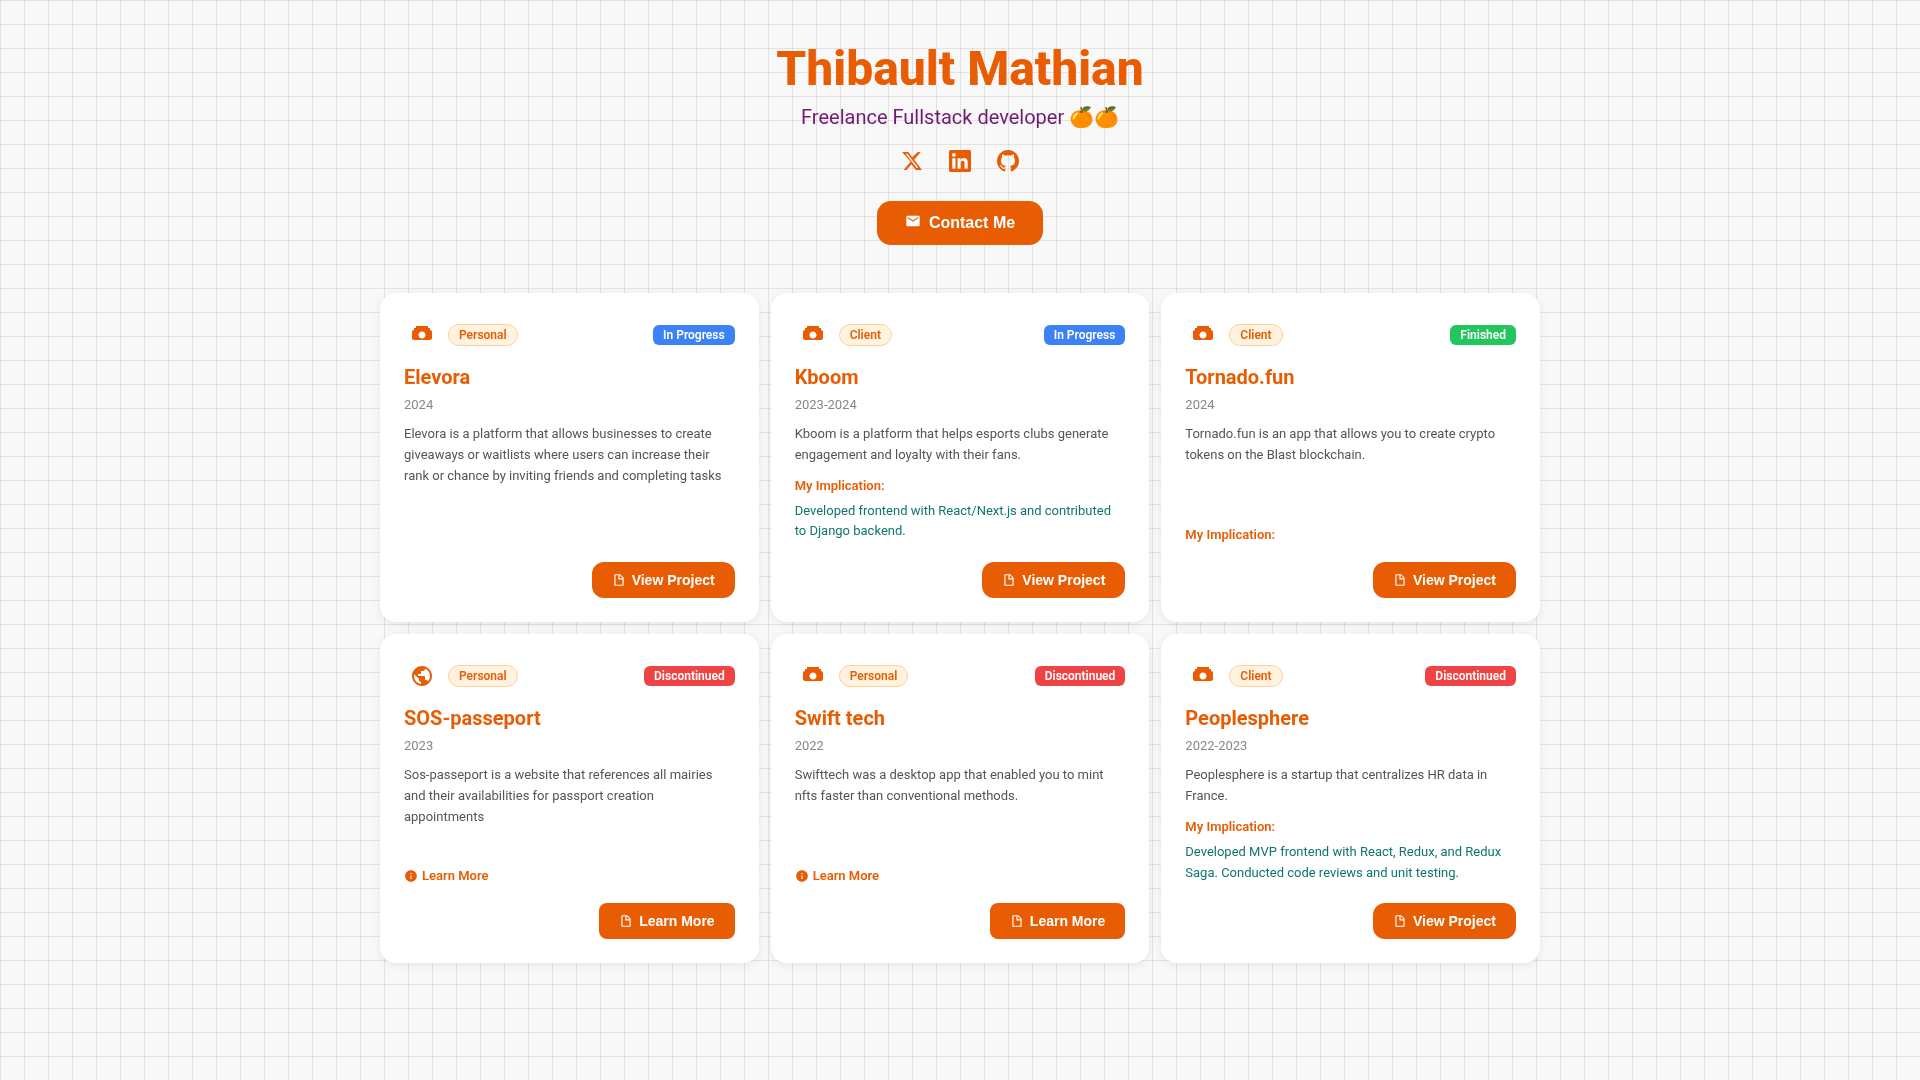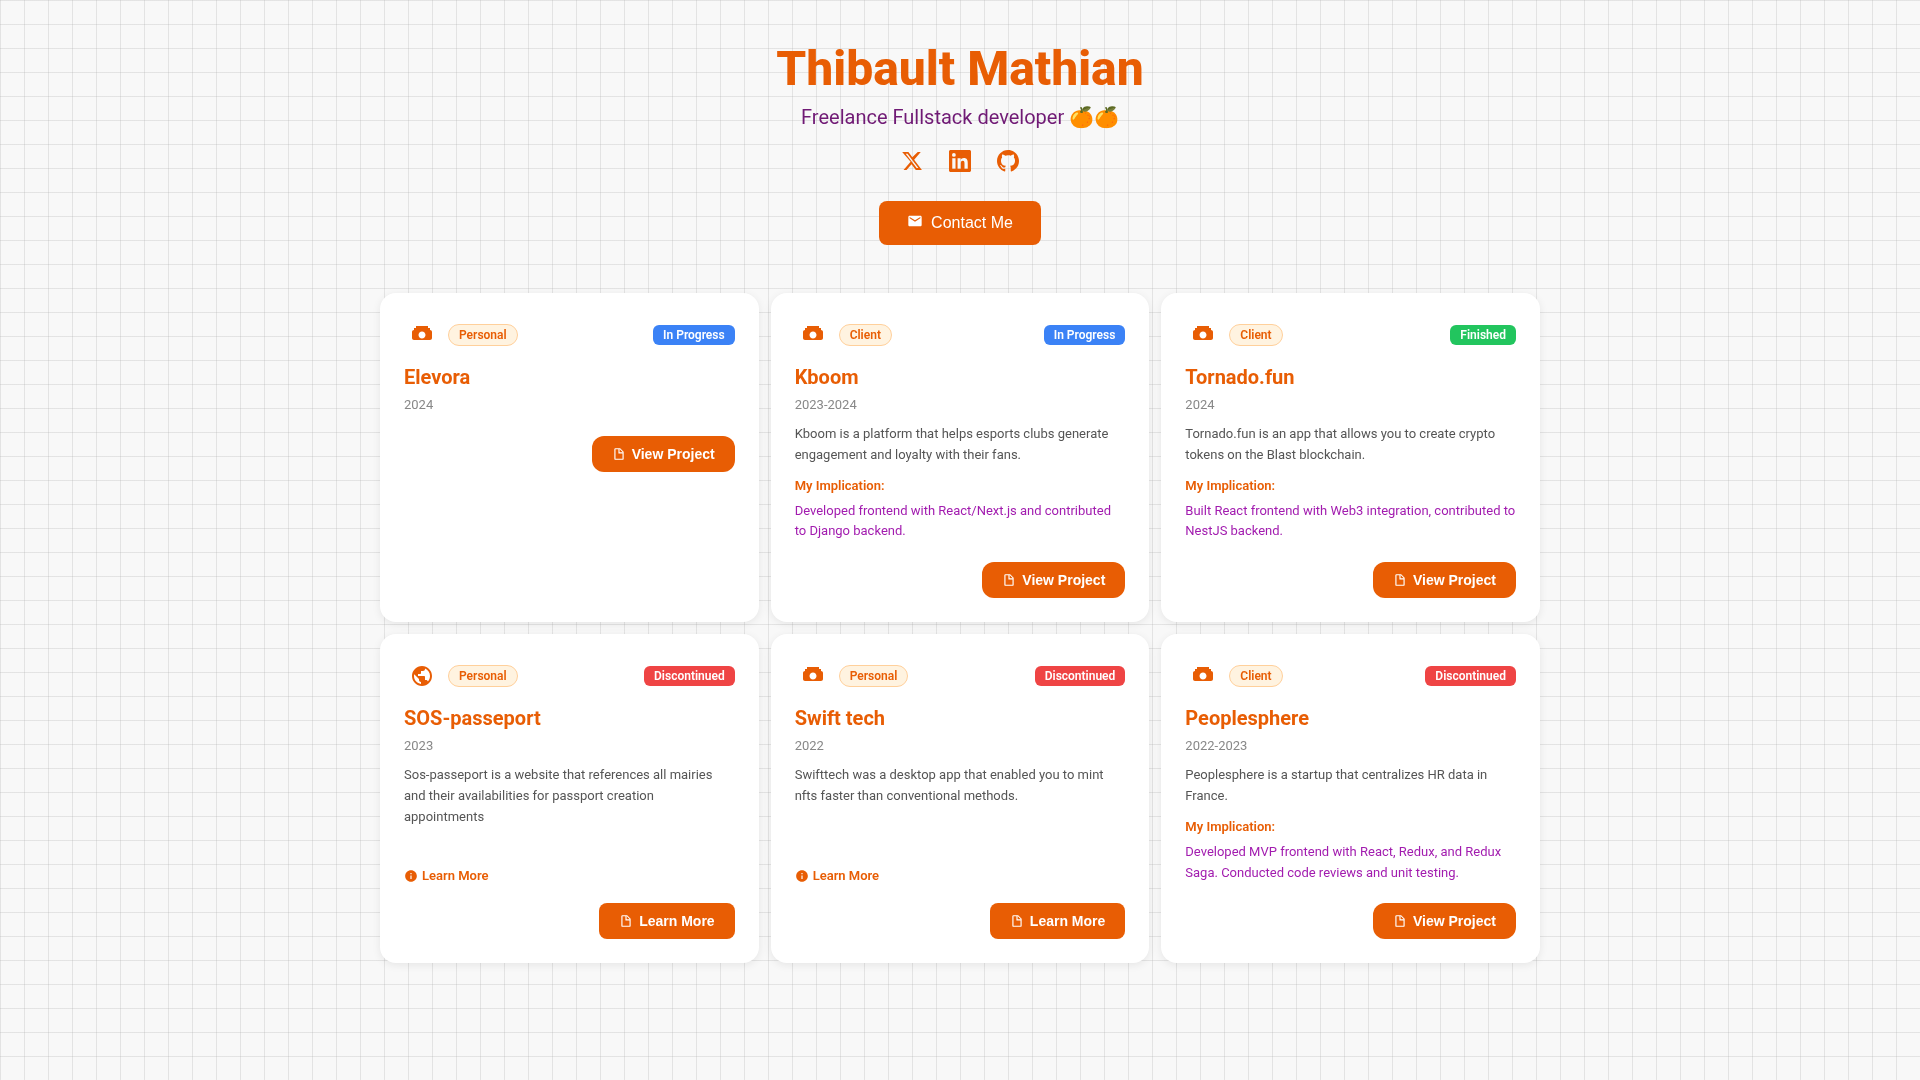--- a/index.html
+++ b/index.html
@@ -50,24 +50,24 @@
       color: #e85d04;
       font-size: 20px;
     }
     .contact-btn {
       display: inline-flex;
       align-items: center;
       gap: 8px;
       background-color: #e85d04;
       color: white;
       border: none;
-      border-radius: 8px;
+      border-radius: 14px;
       padding: 12px 28px;
       font-size: 16px;
-      font-weight: 400;
+      font-weight: 700;
       cursor: pointer;
       text-decoration: none;
     }
 
     
     .cards-grid {
       display: grid;
       grid-template-columns: repeat(3, 1fr);
       gap: 12px;
     }
@@ -128,21 +128,21 @@
       flex: 1;
     }
     .card-implication-label {
       font-size: 13px;
       font-weight: 600;
       color: #e85d04;
       margin-top: 4px;
     }
     .card-implication-text {
       font-size: 13px;
-      color: #a21caf;
+      color: #0f766e;
       line-height: 1.6;
     }
     .card-footer {
       display: flex;
       justify-content: flex-end;
       margin-top: 12px;
     }
     .view-btn {
       display: inline-flex;
       align-items: center;
@@ -222,20 +222,21 @@
       <div class="card-icon">
             <svg width="24" height="24" viewBox="0 0 24 24" fill="#e85d04">
               <path d="M20 7H4c-1.1 0-2 .9-2 2v6c0 1.1.9 2 2 2h16c1.1 0 2-.9 2-2V9c0-1.1-.9-2-2-2zm-8 8.5c-1.93 0-3.5-1.57-3.5-3.5S10.07 8.5 12 8.5s3.5 1.57 3.5 3.5-1.57 3.5-3.5 3.5zM4 5h16v2H4zM6 3h12v2H6z"></path>
             </svg>
           </div>
       <span class="tag tag-personal">Personal</span>
       <span class="tag tag-in-progress status-tag">In Progress</span>
     </div>
     <div class="card-title">Elevora</div>
     <div class="card-year">2024</div>
+    <div class="card-desc">Elevora is a platform that allows businesses to create giveaways or waitlists where users can increase their rank or chance by inviting friends and completing tasks</div>
 
     <div class="card-footer">
       <button class="view-btn">
         <svg width="14" height="14" viewBox="0 0 24 24" fill="white">
               <path d="M14 2H6a2 2 0 00-2 2v16a2 2 0 002 2h12a2 2 0 002-2V8l-6-6zm-1 1.5L18.5 9H13V3.5zM6 20V4h5v7h7v9H6z"></path>
             </svg>
         <span>View Project</span>
       </button>
     </div>
   </div>
@@ -273,21 +274,20 @@
             </svg>
           </div>
       <span class="tag tag-client">Client</span>
       <span class="tag tag-finished status-tag">Finished</span>
     </div>
     <div class="card-title">Tornado.fun</div>
     <div class="card-year">2024</div>
     <div class="card-desc">Tornado.fun is an app that allows you to create crypto tokens on the Blast blockchain.</div>
 
       <div class="card-implication-label">My Implication:</div>
-      <div class="card-implication-text">Built React frontend with Web3 integration, contributed to NestJS backend.</div>
 
     <div class="card-footer">
       <button class="view-btn">
         <svg width="14" height="14" viewBox="0 0 24 24" fill="white">
               <path d="M14 2H6a2 2 0 00-2 2v16a2 2 0 002 2h12a2 2 0 002-2V8l-6-6zm-1 1.5L18.5 9H13V3.5zM6 20V4h5v7h7v9H6z"></path>
             </svg>
         <span>View Project</span>
       </button>
     </div>
   </div>

